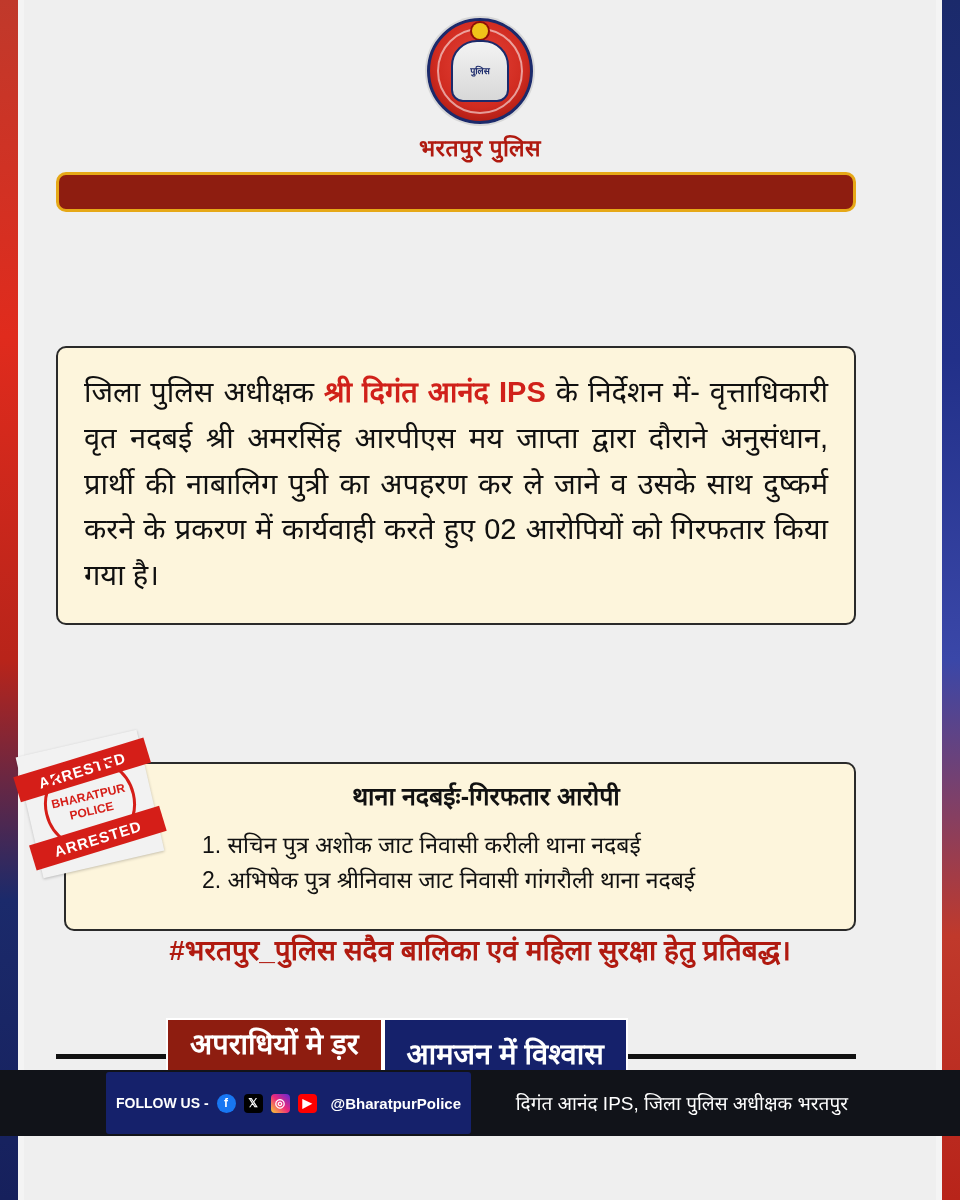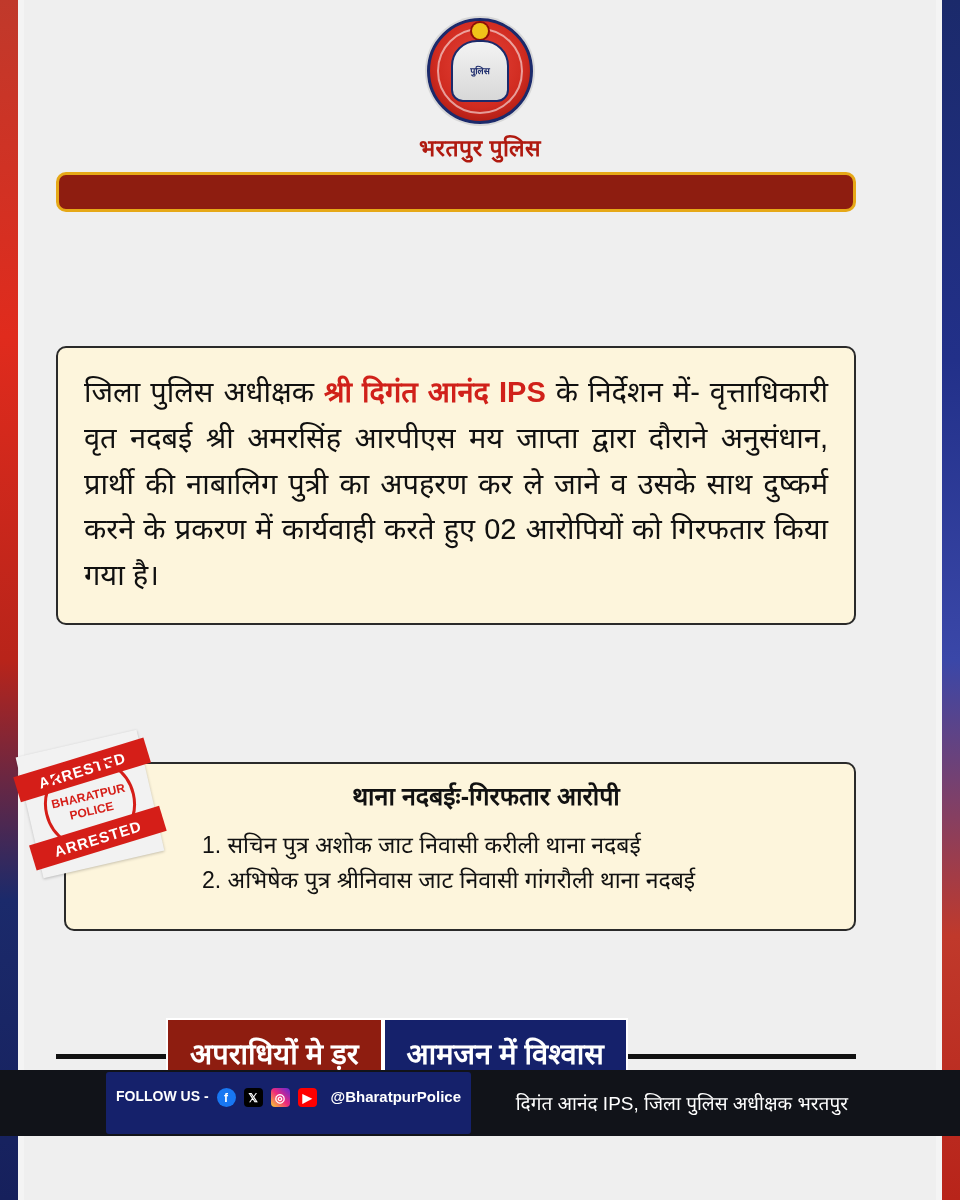--- a/index.html
+++ b/index.html
@@ -152,38 +152,38 @@
     position:absolute;left:56px;top:1018px;width:800px;height:72px;
   }
   .slogan .rule{
     position:absolute;left:0;right:0;top:36px;height:5px;background:#111;
   }
   .slogan .chips{
     position:absolute;left:110px;top:0;display:flex;
   }
   .chip-red{
     background:#8e1d10;color:#fff;font-size:29px;font-weight:bold;
-    padding:13px 22px;border:2px solid #fff;
+    padding:3px 22px;border:2px solid #fff;
   }
   .chip-blue{
     background:#15216b;color:#fff;font-size:29px;font-weight:bold;
     padding:13px 22px;border:2px solid #fff;
   }
 
   
   .footer{
     position:absolute;left:0;bottom:0;width:960px;height:66px;
     background:#111319;
     display:flex;align-items:center;
   }
   .footer .left{
     margin-left:106px;
     background:#15216b;
     height:30px;border-radius:3px;
-    display:flex;padding:16px 10px;gap:8px;
+    display:flex;align-items:center;padding:16px 10px;gap:8px;
     color:#fff;font-size:14px;font-weight:bold;
   }
   .sicon{
     width:19px;height:19px;border-radius:4px;
     display:inline-flex;align-items:center;justify-content:center;
     font-size:12px;font-weight:bold;color:#fff;
   }
   .fb{background:#1877f2;border-radius:50%;}
   .tw{background:#000;}
   .ig{background:linear-gradient(45deg,#f9ce34,#ee2a7b,#6228d7);}
@@ -232,20 +232,21 @@
 
   <div class="stamp">
     <div class="band top">ARRESTED</div>
     <div class="circ">
       <span>BHARATPUR</span>
       <span>POLICE</span>
     </div>
     <div class="band bot">ARRESTED</div>
   </div>
 
+  <div class="hashtag">#भरतपुर_पुलिस सदैव बालिका एवं महिला सुरक्षा हेतु प्रतिबद्ध।</div>
 
   <div class="slogan">
     <div class="rule"></div>
     <div class="chips">
       <div class="chip-red">अपराधियों मे ड़र</div>
       <div class="chip-blue">आमजन में विश्वास</div>
     </div>
   </div>
 
   <div class="footer">

